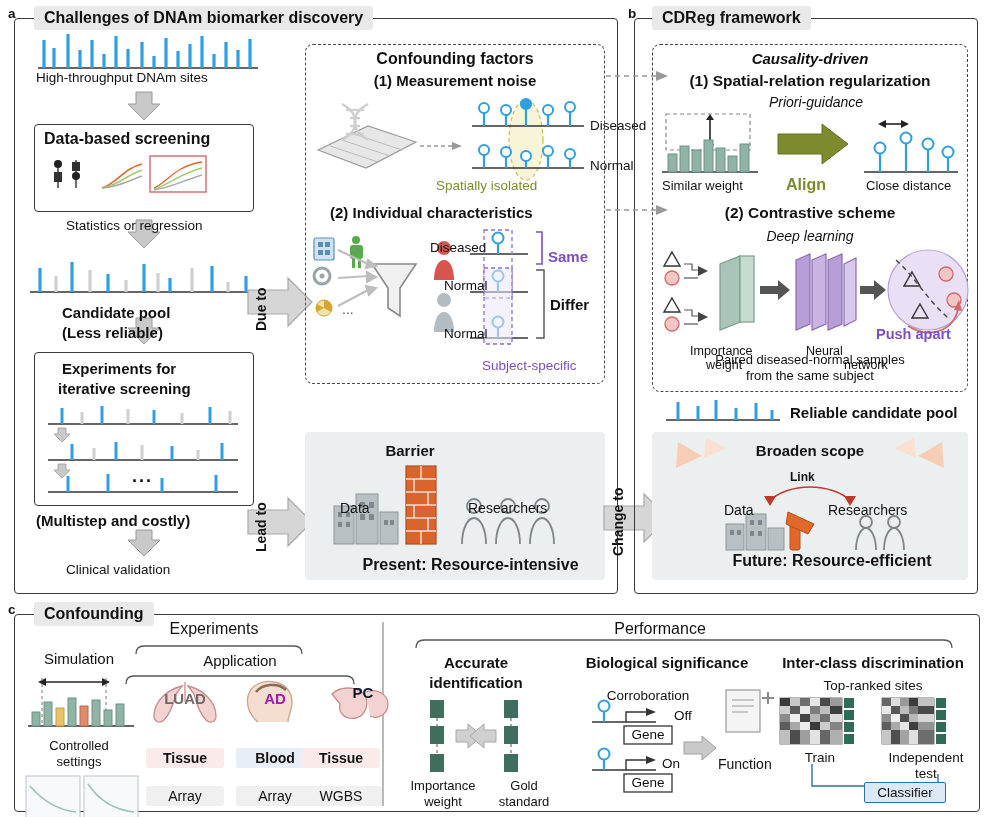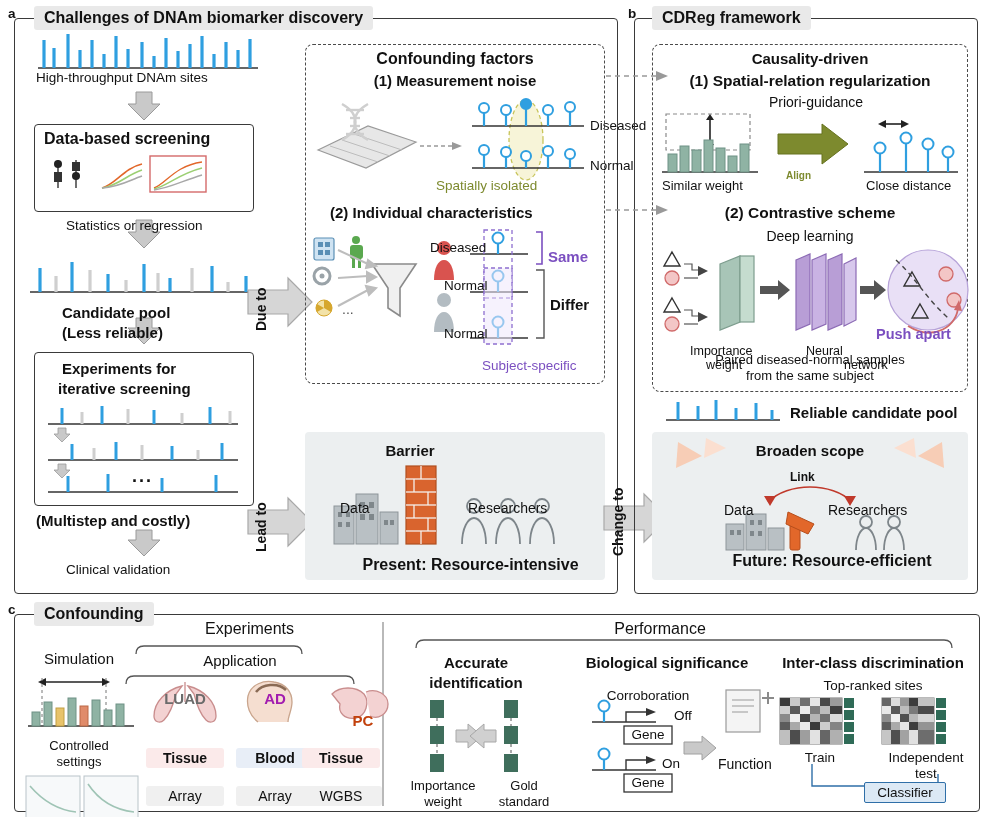--- a/index.html
+++ b/index.html
@@ -5,21 +5,21 @@
   html,body{margin:0;padding:0;background:#ffffff;}
   body{width:987px;height:817px;font-family:"Liberation Sans",sans-serif;color:#1a1a1a;position:relative;overflow:hidden;}
   .panel{position:absolute;}
   .pl{font-size:21px;font-weight:bold;color:#111;}
   .hdr{background:#e9e9e9;border-radius:3px;padding:3px 10px;font-size:16px;font-weight:bold;color:#111;display:inline-block;}
   .box{position:absolute;border:1.6px solid #3a3a3a;border-radius:4px;box-sizing:border-box;}
   .dash{position:absolute;border:1.6px dashed #4a4a4a;border-radius:8px;box-sizing:border-box;}
   .gray{position:absolute;background:#eceff0;border-radius:4px;box-sizing:border-box;}
   .t{position:absolute;font-size:13.5px;color:#111;white-space:nowrap;}
   .tb{font-weight:bold;}
-  .ti{}
+  .ti{font-style:italic;}
   .ctr{text-align:center;}
   .purple{color:#7b4fc0;}
   .olive{color:#7d8a2e;}
   svg{position:absolute;overflow:visible;}
   .sep{position:absolute;background:#b9b9b9;}
 </style>
 </head>
 <body>
 
 <div class="panel" style="left:8px;top:4px;width:612px;height:590px;">
@@ -410,21 +410,21 @@
     <line x1="290" y1="44" x2="290" y2="62"></line>
       <circle cx="290" cy="42" r="5.5" fill="#fff" stroke="#2f9fe0" stroke-width="2"></circle>
   </g>
   <g stroke="#222" stroke-width="1.6">
     <line x1="224" y1="14" x2="246" y2="14"></line>
     <polygon points="228,10 220,14 228,18" fill="#222" stroke="none"></polygon>
     <polygon points="243,10 251,14 243,18" fill="#222" stroke="none"></polygon>
   </g>
 </svg>
 <div class="t" style="left:662px;top:178px;font-size:13px;">Similar weight</div>
-<div class="t tb olive" style="left:786px;top:170px;font-size:10px;">Align</div>
+<div class="t tb olive" style="left:786px;top:176px;font-size:16px;">Align</div>
 <div class="t" style="left:866px;top:178px;font-size:13px;">Close distance</div>
 
 <div class="t tb ctr" style="left:652px;top:204px;width:316px;font-size:15.5px;">(2) Contrastive scheme</div>
 <div class="t ti ctr" style="left:652px;top:228px;width:316px;font-size:14px;">Deep learning</div>
 
 <svg width="310" height="116" style="left:658px;top:246px;">
 
   <g>
     <polygon points="14,6 22,20 6,20" fill="none" stroke="#333" stroke-width="1.4"></polygon>
     <circle cx="14" cy="32" r="7" fill="#f3c6c6" stroke="#d06a6a" stroke-width="1.3"></circle>
@@ -537,21 +537,21 @@
   <polygon points="52,145 64,150 52,155" fill="#999"></polygon>
 </svg>
 
 <div class="panel" style="left:8px;top:600px;width:972px;height:214px;">
   <div class="box" style="left:6px;top:14px;width:966px;height:198px;"></div>
   <div class="t pl" style="left:0px;top:2px;">c</div>
   <div class="hdr" style="position:absolute;left:26px;top:2px;">Confounding</div>
 </div>
 <div class="sep" style="left:382px;top:622px;width:1.6px;height:184px;background:#b9b9b9;"></div>
 
-<div class="t ctr" style="left:134px;top:620px;width:160px;font-size:16px;text-align:right;">Experiments</div>
+<div class="t ctr" style="left:134px;top:620px;width:160px;font-size:16px;">Experiments</div>
 <div class="t ctr" style="left:560px;top:620px;width:200px;font-size:16px;">Performance</div>
 
 <svg width="950" height="190" style="left:16px;top:640px;">
   <path d="M120 14 q0 -8 8 -8 h150 q8 0 8 8" fill="none" stroke="#555" stroke-width="1.3"></path>
   <path d="M400 8 q0 -8 8 -8 h520 q8 0 8 8" fill="none" stroke="#555" stroke-width="1.3"></path>
   <path d="M110 44 q0 -8 8 -8 h212 q8 0 8 8" fill="none" stroke="#555" stroke-width="1.3"></path>
 </svg>
 
 <div class="t ctr" style="left:24px;top:650px;width:110px;font-size:15px;">Simulation</div>
 <div class="t ctr" style="left:160px;top:652px;width:160px;font-size:15px;">Application</div>
@@ -607,21 +607,21 @@
   <div class="t ctr" style="left:236px;top:786px;width:78px;font-size:14px;background:#f0f0f0;border-radius:3px;padding:2px 0;">Array</div>
 </div>
 
 <div>
   <svg width="86" height="46" style="left:320px;top:680px;">
     <g fill="#f3d2d2" stroke="#c98d8d" stroke-width="1.3">
       <path d="M12 14 c8 -8 24 -8 32 0 c6 8 2 22 -8 24 c-12 2 -18 -6 -16 -14 z"></path>
       <path d="M46 12 c10 -4 22 2 22 12 c0 10 -10 16 -18 12"></path>
     </g>
   </svg>
-  <div class="t tb ctr" style="left:320px;top:712px;width:86px;font-size:15px;color:#c2410c;">PC</div>
+  <div class="t tb ctr" style="left:320px;top:684px;width:86px;font-size:15px;color:#0f172a;">PC</div>
   <div class="t tb ctr" style="left:302px;top:748px;width:78px;font-size:14px;background:#fbeaea;border-radius:3px;padding:2px 0;">Tissue</div>
   <div class="t ctr" style="left:300px;top:786px;width:82px;font-size:14px;background:#f0f0f0;border-radius:3px;padding:2px 0;">WGBS</div>
 </div>
 
 <div class="t ctr tb" style="left:414px;top:654px;width:124px;font-size:15px;">Accurate</div>
 <div class="t ctr tb" style="left:414px;top:674px;width:124px;font-size:15px;">identification</div>
 <svg width="130" height="80" style="left:412px;top:698px;">
   <g fill="#3f6e5c">
     <rect x="18" y="2" width="14" height="18"></rect>
       <rect x="18" y="28" width="14" height="18"></rect>

